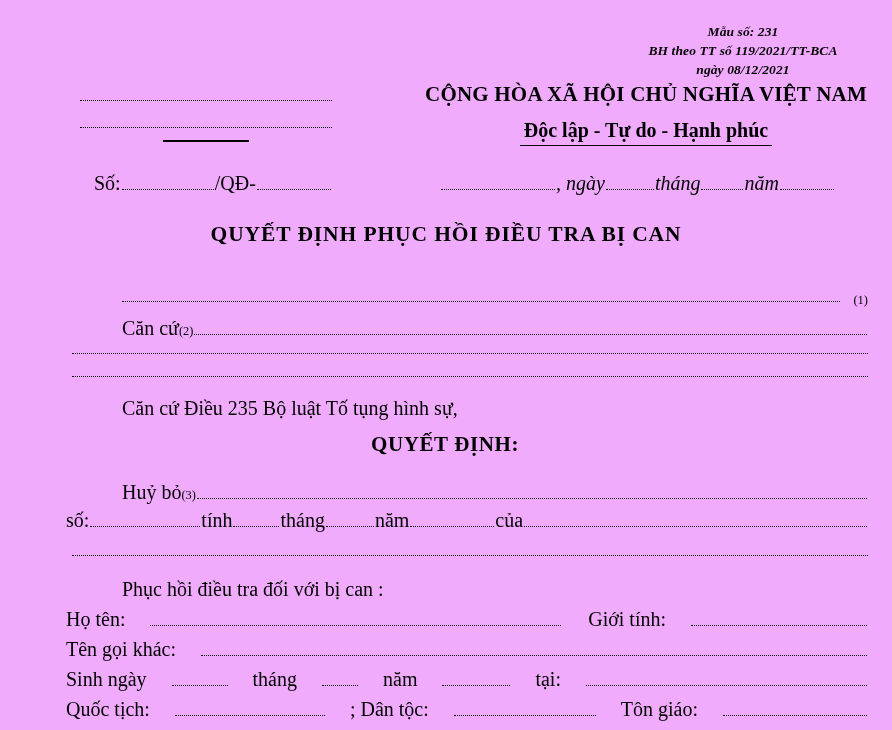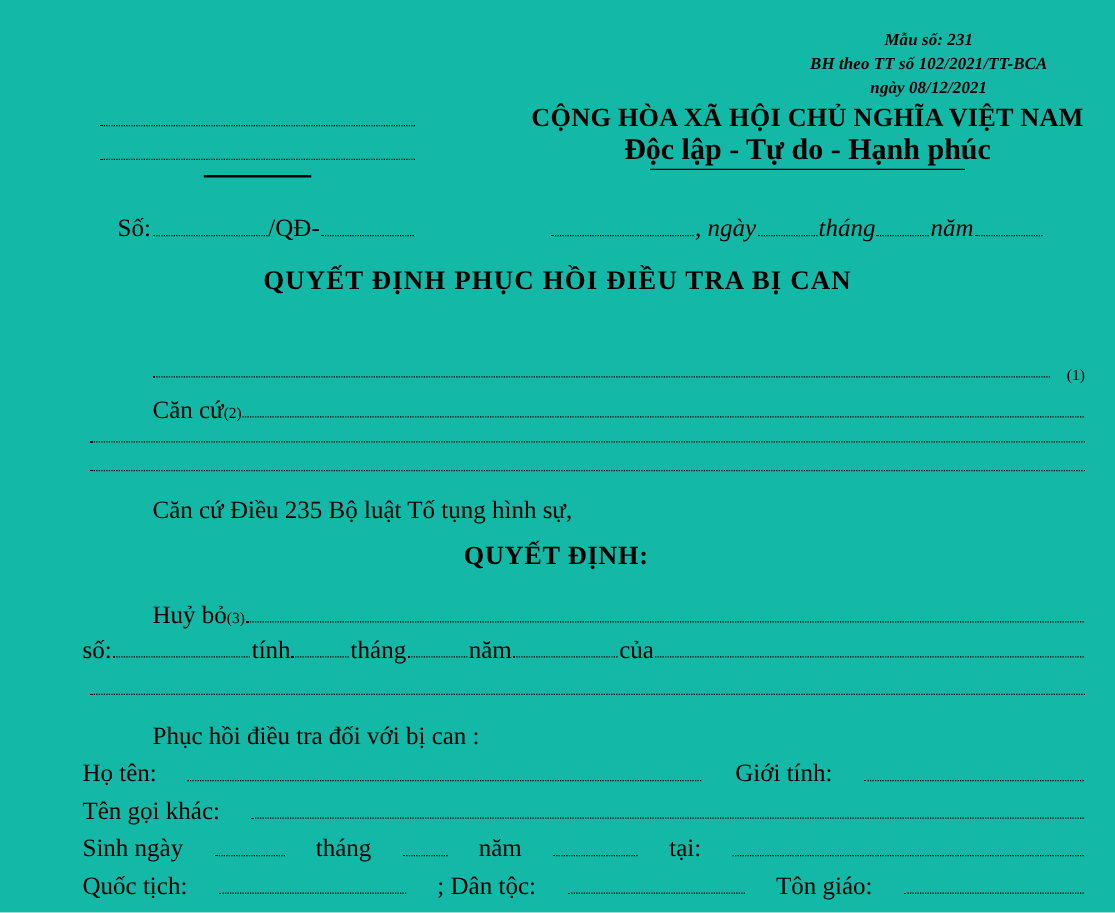--- a/index.html
+++ b/index.html
@@ -10,21 +10,21 @@
   }
   body {
     font-family: "Liberation Serif", "DejaVu Serif", serif;
     color: #000000;
   }
   #page {
     position: relative;
     width: 892px;
     height: 730px;
     overflow: hidden;
-    background: #14b8a6;
+    background: #f0abfc;
   }
 
   
   .abs { position: absolute; }
   .nowrap { white-space: nowrap; }
 
   
   .dots {
     display: inline-block;
     vertical-align: baseline;
@@ -66,23 +66,23 @@
     text-align: center;
   }
   #national-heading .l1 {
     font-weight: bold;
     font-size: 21px;
     letter-spacing: 0.2px;
     line-height: 25px;
   }
   #national-heading .l2 {
     font-weight: bold;
-    font-size: 24px;
+    font-size: 20px;
     line-height: 25px;
-    margin-top: 1px;
+    margin-top: 11px;
   }
   #national-heading .rule {
     width: 252px;
     margin: 2px auto 0 auto;
     border-top: 1.7px solid #000;
   }
 
   
   #agency-block {
     left: 72px;
@@ -125,21 +125,21 @@
     white-space: nowrap;
   }
   #date-line .dd1 { width: 114px; }
   #date-line .dd2 { width: 48px; }
   #date-line .dd3 { width: 42px; }
   #date-line .dd4 { width: 54px; }
 
   
   #doc-title {
     left: 0;
-    top: 212px;
+    top: 222px;
     width: 892px;
     text-align: center;
     font-weight: bold;
     font-size: 21.5px;
     letter-spacing: 0.9px;
   }
 
   
   #body-block {
     left: 72px;
@@ -244,21 +244,21 @@
   #row-quoctich .qt1 { width: 150px; flex: 0 0 150px; }
   #row-quoctich .qt2 { width: 142px; flex: 0 0 142px; }
 </style>
 </head>
 <body>
 
 <div id="page">
 
   <div class="abs" id="form-code">
     <div>Mẫu số: 231</div>
-    <div>BH theo TT số 102/2021/TT-BCA</div>
+    <div>BH theo TT số 119/2021/TT-BCA</div>
     <div>ngày 08/12/2021</div>
   </div>
 
   <div class="abs" id="national-heading">
     <div class="l1">CỘNG HÒA XÃ HỘI CHỦ NGHĨA VIỆT NAM</div>
     <div class="l2">Độc lập - Tự do - Hạnh phúc</div>
     <div class="rule"></div>
   </div>
 
   <div class="abs" id="agency-block">

